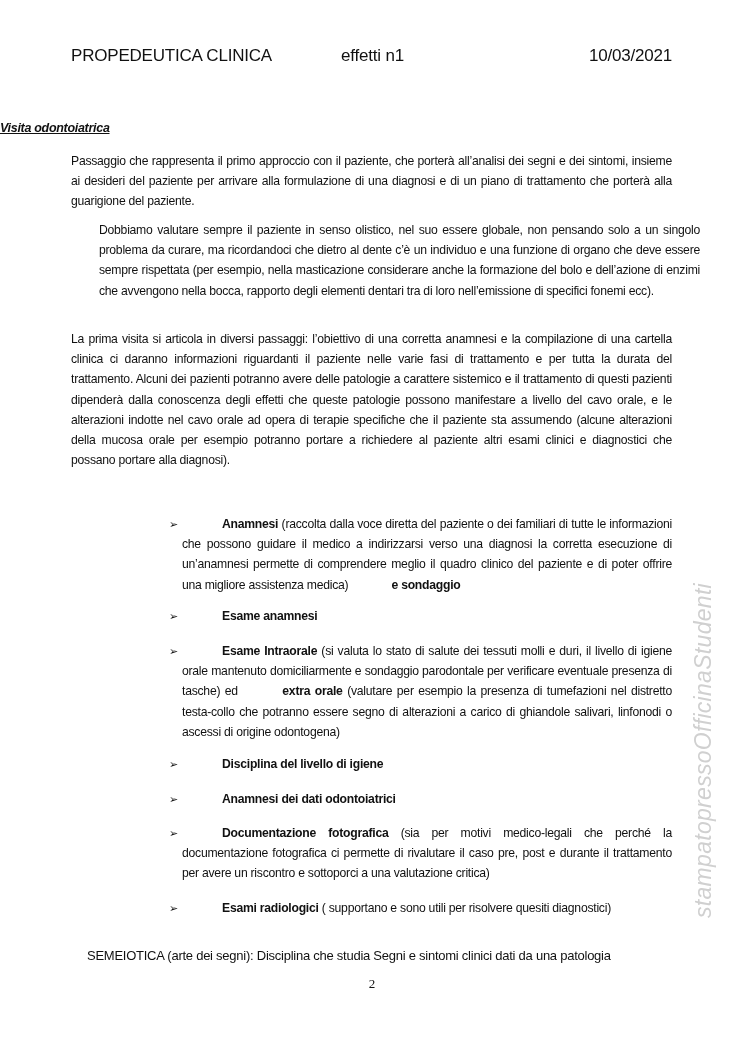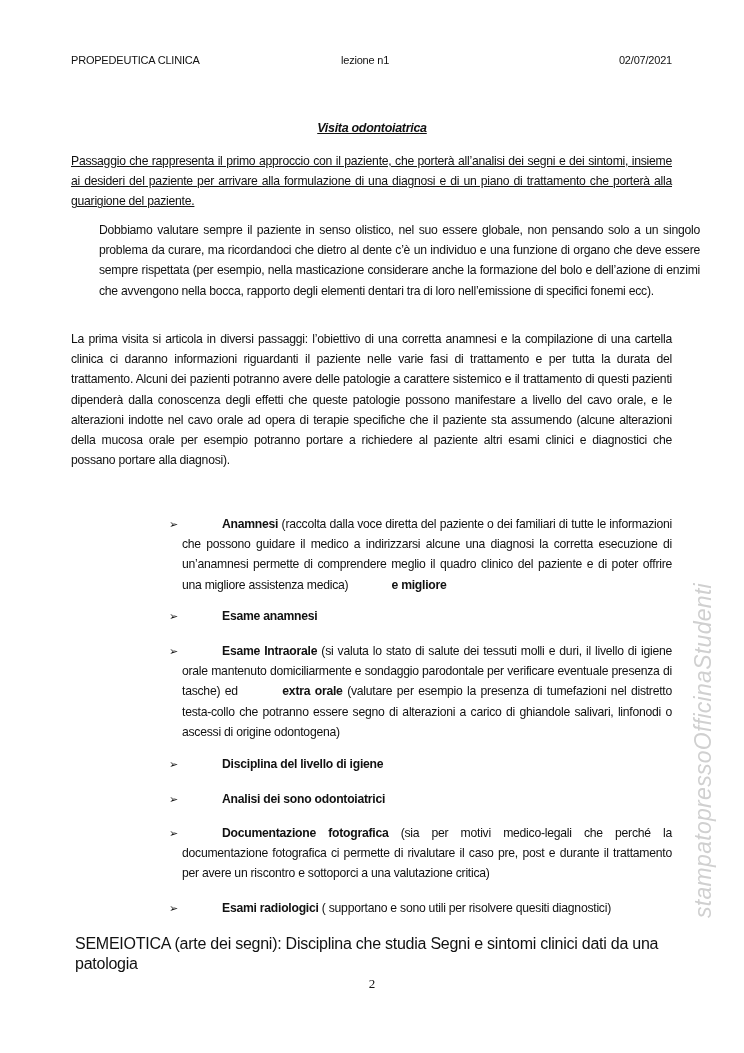--- a/index.html
+++ b/index.html
@@ -2,39 +2,39 @@
 <html><head>
   <meta charset="utf-8">
   <style>
     html, body { margin: 0; padding: 0; background: #ffffff; }
     body {
       width: 744px; height: 1053px; position: relative; overflow: hidden;
       font-family: "Liberation Sans", "DejaVu Sans", sans-serif;
       color: #111111;
     }
     .page-header {
-      position: absolute; top: 54px; left: 71px; width: 601px; height: 18px;
-      font-size: 11px; letter-spacing: -0.2px;
+      position: absolute; top: 46px; left: 71px; width: 601px; height: 18px;
+      font-size: 17px; letter-spacing: -0.2px;
     }
     .page-header span { position: absolute; top: 0; white-space: nowrap; }
     .hdr-left { left: 0; }
     .hdr-center { left: 270px; }
     .hdr-right { right: 0; }
 
     .doc-title {
-      position: absolute; top: 121px; left: 0; width: 744px; text-align: center;
+      position: absolute; top: 121px; left: 0; width: 744px; 
       font-size: 12.5px; font-weight: bold; font-style: italic; text-decoration: underline;
       letter-spacing: -0.3px;
     }
     .para {
       position: absolute; left: 71px; width: 601px;
       font-size: 12.2px; line-height: 20.2px; text-align: justify;
       letter-spacing: -0.25px; margin: 0;
     }
-    .p1 { top: 151px; text-decoration: underline; }
+    .p1 { top: 151px; }
     .p2 { top: 220px; margin-left: 28px; }
     .p3 { top: 329px; }
 
     .bullet {
       position: absolute; left: 169px; width: 503px;
       font-size: 12.2px; line-height: 20.2px; text-align: justify;
       letter-spacing: -0.25px; padding-left: 13px; box-sizing: border-box; margin: 0;
     }
     .bullet .arrow {
       position: absolute; left: 0; top: 0; font-size: 11px; font-weight: bold;
@@ -43,66 +43,66 @@
     .b1 { top: 514px; }
     .b2 { top: 606px; }
     .b3 { top: 641px; }
     .b4 { top: 754px; }
     .b5 { top: 789px; }
     .b6 { top: 823px; }
     .b7 { top: 898px; }
 
     .semeiotica {
       position: absolute; left: 71px; top: 930px; width: 601px;
-      font-size: 16px; line-height: 20px; letter-spacing: -0.25px; margin: 4px;
+      font-size: 13px; line-height: 20px; letter-spacing: -0.25px; margin: 16px;
     }
     .page-number {
       position: absolute; top: 976px; left: 0; width: 744px; text-align: center;
       font-family: "Liberation Serif", "DejaVu Serif", serif; font-size: 13px;
     }
     .watermark {
       position: absolute; left: 690px; top: 918px;
       transform: rotate(-90deg); transform-origin: 0 0;
       font-size: 23px; font-style: italic; color: #d0d0d0; white-space: nowrap;
       letter-spacing: 0.3px; width: 420px; overflow: hidden;
     }
   </style>
 </head>
 <body>
 
 <div class="page-header">
   <span class="hdr-left">PROPEDEUTICA CLINICA</span>
-  <span class="hdr-center">lezione n1</span>
-  <span class="hdr-right">02/07/2021</span>
+  <span class="hdr-center">effetti n1</span>
+  <span class="hdr-right">10/03/2021</span>
 </div>
 
 <div class="doc-title">Visita odontoiatrica</div>
 
 <p class="para p1">Passaggio che rappresenta il primo approccio con il paziente, che porterà all’analisi dei segni e dei sintomi, insieme ai desideri del paziente per arrivare alla formulazione di una diagnosi e di un piano di trattamento che porterà alla guarigione del paziente.</p>
 <p class="para p2">Dobbiamo valutare sempre il paziente in senso olistico, nel suo essere globale, non pensando solo a un singolo problema da curare, ma ricordandoci che dietro al dente c’è un individuo e una funzione di organo che deve essere sempre rispettata (per esempio, nella masticazione considerare anche la formazione del bolo e dell’azione di enzimi che avvengono nella bocca, rapporto degli elementi dentari tra di loro nell’emissione di specifici fonemi ecc).</p>
 <p class="para p3">La prima visita si articola in diversi passaggi: l’obiettivo di una corretta anamnesi e la compilazione di una cartella clinica ci daranno informazioni riguardanti il paziente nelle varie fasi di trattamento e per tutta la durata del trattamento. Alcuni dei pazienti potranno avere delle patologie a carattere sistemico e il trattamento di questi pazienti dipenderà dalla conoscenza degli effetti che queste patologie possono manifestare a livello del cavo orale, e le alterazioni indotte nel cavo orale ad opera di terapie specifiche che il paziente sta assumendo (alcune alterazioni della mucosa orale per esempio potranno portare a richiedere al paziente altri esami clinici e diagnostici che possano portare alla diagnosi).</p>
 
 <p class="bullet b1">
-  <span class="arrow">➢</span><b>Anamnesi</b><span> (raccolta dalla voce diretta del paziente o dei familiari di tutte le informazioni che possono guidare il medico a indirizzarsi alcune una diagnosi</span><span></span><span> la corretta esecuzione di un’anamnesi permette di comprendere meglio il quadro clinico del paziente e di poter offrire una migliore assistenza medica) </span><b>e migliore</b>
+  <span class="arrow">➢</span><b>Anamnesi</b><span> (raccolta dalla voce diretta del paziente o dei familiari di tutte le informazioni che possono guidare il medico a indirizzarsi verso una diagnosi</span><span></span><span> la corretta esecuzione di un’anamnesi permette di comprendere meglio il quadro clinico del paziente e di poter offrire una migliore assistenza medica) </span><b>e sondaggio</b>
 </p>
 
 <p class="bullet b2">
   <span class="arrow">➢</span><b>Esame anamnesi</b>
 </p>
 
 <p class="bullet b3">
   <span class="arrow">➢</span><b>Esame Intraorale</b><span> (si valuta lo stato di salute dei tessuti molli e duri, il livello di igiene orale mantenuto domiciliarmente e sondaggio parodontale per verificare eventuale presenza di tasche) ed </span><b>extra orale</b><span> (valutare per esempio la presenza di tumefazioni nel distretto testa-collo che potranno essere segno di alterazioni a carico di ghiandole salivari, linfonodi o ascessi di origine odontogena)</span>
 </p>
 
 <p class="bullet b4">
   <span class="arrow">➢</span><b>Disciplina del livello di igiene</b>
 </p>
 
 <p class="bullet b5">
-  <span class="arrow">➢</span><b>Analisi dei sono odontoiatrici</b>
+  <span class="arrow">➢</span><b>Anamnesi dei dati odontoiatrici</b>
 </p>
 
 <p class="bullet b6">
   <span class="arrow">➢</span><b>Documentazione fotografica</b><span> (sia per motivi medico-legali che perché la documentazione fotografica ci permette di rivalutare il caso pre, post e durante il trattamento per avere un riscontro e sottoporci a una valutazione critica)</span>
 </p>
 
 <p class="bullet b7">
   <span class="arrow">➢</span><b>Esami radiologici</b><span> ( supportano e sono utili per risolvere quesiti diagnostici)</span>
 </p>
 

